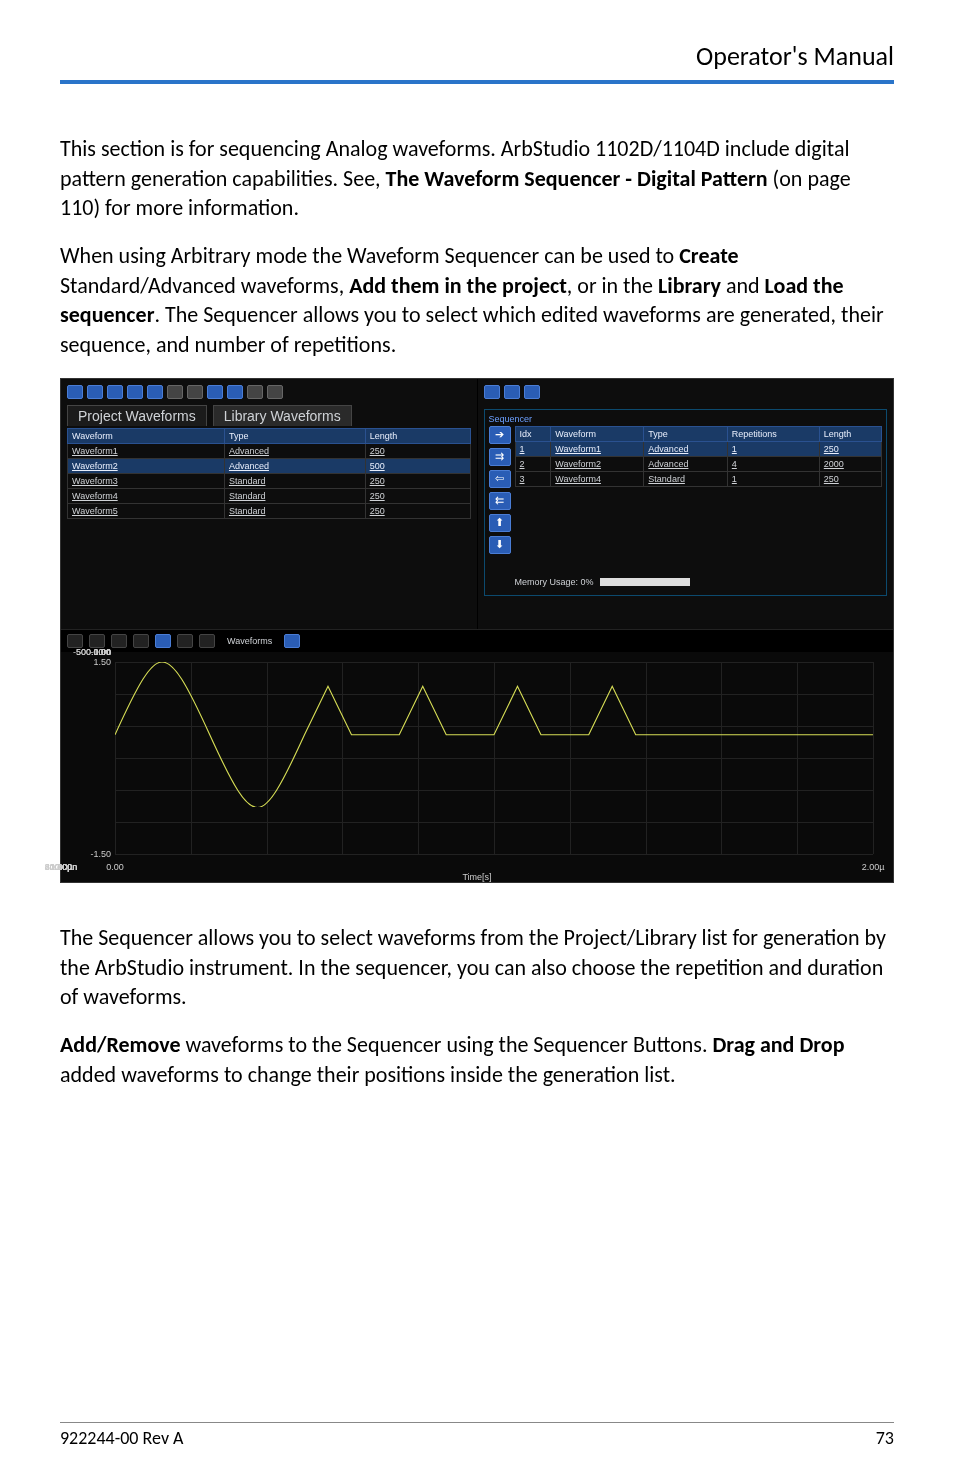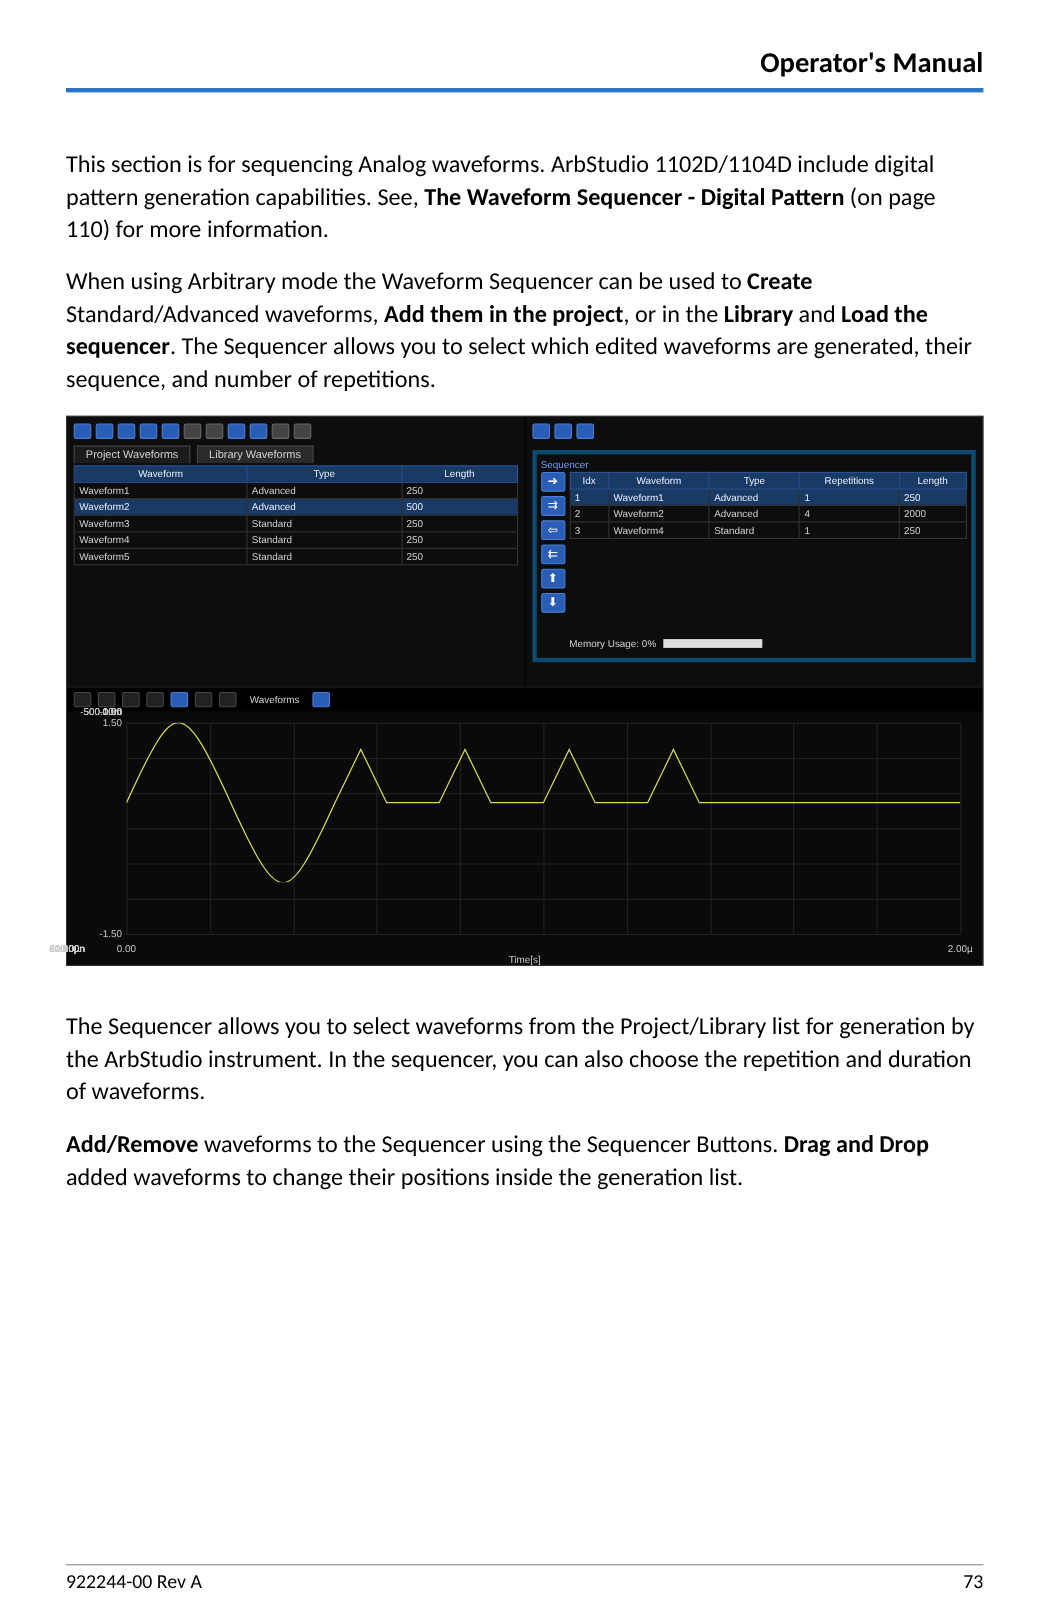--- a/index.html
+++ b/index.html
@@ -6,42 +6,42 @@
   body {
     font-family: "Segoe UI", Calibri, Arial, sans-serif;
     background: #fff;
     width: 954px;
     margin: 0 auto;
     color: #000;
     padding: 40px 60px 30px 60px;
     position: relative;
     min-height: 1475px;
   }
-  .hdr { text-align: right; font-weight: 700; font-size: 26px; padding-bottom: 8px; border-bottom: 4px solid #2a74c9; margin-bottom: 50px; }
+  .hdr { text-align: right; font-weight: 400; font-size: 26px; padding-bottom: 8px; border-bottom: 4px solid #2a74c9; margin-bottom: 50px; }
   .para { font-size: 22px; line-height: 1.35; margin-bottom: 18px; }
   .bold { font-weight: 700; }
   .screenshot {
     width: 100%; background:#0d0d0d; color:#cfd2d6;
     font-family: Tahoma, Arial, sans-serif; font-size:9px;
     border:1px solid #333; margin: 6px 0 40px 0;
   }
   .top { display:flex; }
   .pane { flex:1; padding:4px 6px 0 6px; }
   .pane.right { border-left:1px solid #000; }
   .toolbar { display:flex; gap:4px; padding:2px 0 6px 0; }
   .tbtn { width:16px; height:14px; background:#2a5db5; border:1px solid #4a7dd5; border-radius:2px; }
   .tbtn.alt{ background:#444; border-color:#666; }
   .tabs { display:flex; gap:6px; margin-bottom:2px; }
-  .tab { background:#2a2a2a; border:1px solid #444; padding:2px 10px; border-bottom:none; font-size:10px; }
+  .tab { background:#2a2a2a; border:1px solid #444; padding:2px 10px; border-bottom:none; font-size:14px; }
   .tab.active{ background:#1b1b1b; }
   .tbl { width:100%; border-collapse:collapse; font-size:9px; }
-  .tbl th { background:#1a3a66; color:#e8eefc; border:1px solid #2a5190; padding:2px 4px; text-align:center; font-weight:400; }
-  .tbl td { border:1px solid #333; padding:2px 4px; }
+  .tbl th { background:#1a3a66; color:#e8eefc; border:1px solid #2a5190; padding:2px 4px; text-align:left; font-weight:400; }
+  .tbl td { border:1px solid #333; padding:2px 4px;text-decoration:underline; }
   .tbl tr.sel td { background:#1a3a66; color:#e8eefc; }
-  .seqwrap { border:4px solid #0c4a6e; padding:4px 4px 8px 4px; margin-top:4px; }
+  .seqwrap { border:1px solid #0c4a6e; padding:4px 4px 8px 4px; margin-top:4px; }
   .seqlabel{ color:#6ca0ff; font-size:9px; margin-bottom:2px; }
   .seqflex{ display:flex; gap:4px; }
   .seqbtns{ display:flex; flex-direction:column; gap:4px; }
   .sqbtn{ width:22px; height:18px; background:#2a5db5; border:1px solid #4a7dd5; display:flex; align-items:center; justify-content:center; color:#fff; font-size:11px; border-radius:2px; }
   .memrow{ margin-top:90px; font-size:9px; display:flex; align-items:center; gap:6px; }
   .membar{ flex:0 0 90px; height:8px; background:#ddd; }
   .chartbar { background:#000; padding:4px 6px; display:flex; gap:6px; align-items:center; border-top:1px solid #222;text-align:right;}
   .cbtn{ width:16px; height:14px; background:#222; border:1px solid #444; border-radius:2px; }
   .cbtn.accent{ background:#2a5db5; border-color:#4a7dd5;}
   .chartarea { position:relative; height:230px; background:#0a0a0a; }

